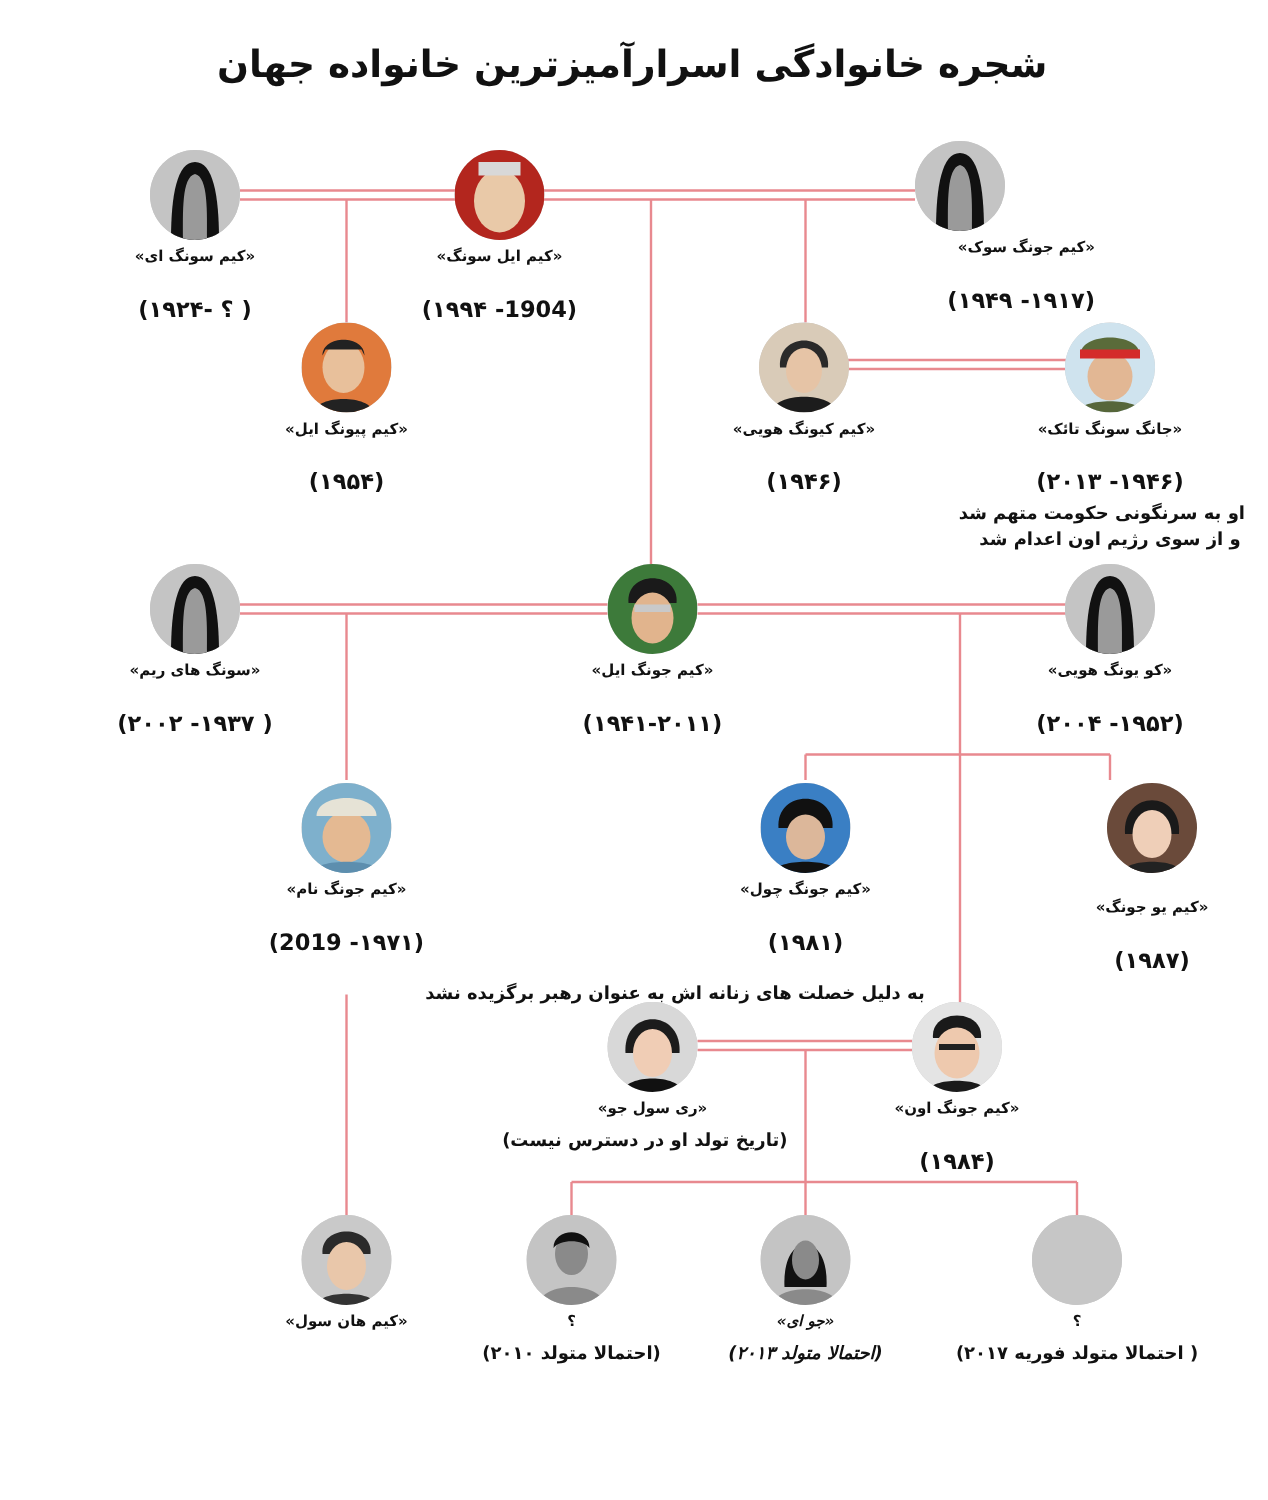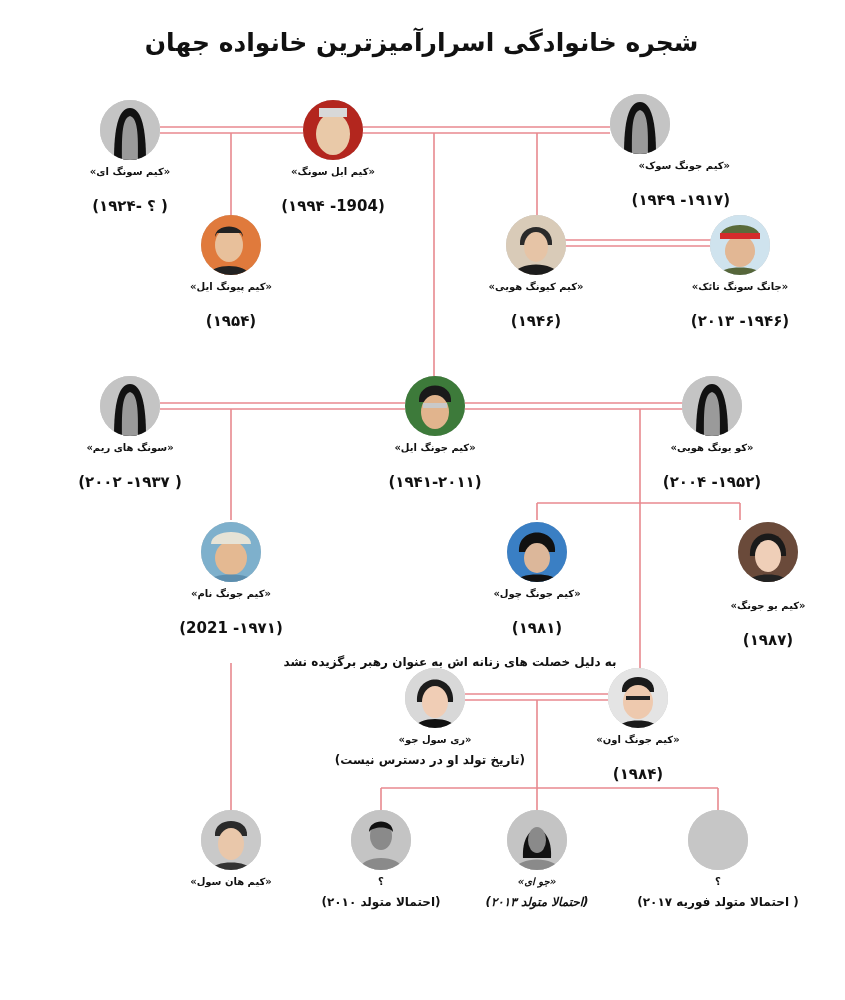--- a/index.html
+++ b/index.html
@@ -124,20 +124,24 @@
     <svg viewBox="0 0 60 60">
         <rect width="60" height="60" fill="#cfe3ee"></rect>
         <ellipse cx="30" cy="36" rx="15" ry="16" fill="#e2b794"></ellipse>
         <path d="M10 22 C10 6 50 6 50 22Z" fill="#5a6b3a"></path>
         <rect x="10" y="18" width="40" height="6" fill="#d42b2b"></rect>
         <path d="M8 60 C10 50 50 50 52 60Z" fill="#56663a"></path>
       </svg>
   </div>
   <div class="name">«جانگ سونگ تائک»</div>
   <div class="years">(۱۹۴۶- ۲۰۱۳)</div>
+  <div class="note">
+    <div>او به سرنگونی حکومت متهم شد</div>
+    <div>و از سوی رژیم اون اعدام شد</div>
+  </div>
 </div>
 
 <div class="node" style="left:40px; top:376px;">
   <div class="avatar">
     <svg viewBox="0 0 60 60">
         <rect width="60" height="60" fill="#c4c4c4"></rect>
         <path d="M14 60 C14 30 18 8 30 8 C42 8 46 30 46 60Z" fill="#111"></path>
         <path d="M22 60 C22 42 21 18 30 16 C39 18 38 42 38 60Z" fill="#9a9a9a"></path>
       </svg>
   </div>
@@ -151,21 +155,21 @@
         <rect width="60" height="60" fill="#3d7a3a"></rect>
         <path d="M14 26 C12 4 48 4 46 26Z" fill="#1a1a1a"></path>
         <ellipse cx="30" cy="36" rx="14" ry="17" fill="#e1b48d"></ellipse>
         <rect x="18" y="27" width="24" height="5" fill="#c9c9c9"></rect>
       </svg>
   </div>
   <div class="name">«کیم جونگ ایل»</div>
   <div class="years">(۱۹۴۱-۲۰۱۱)</div>
 </div>
 
-<div class="node" style="left:622px; top:376px;">
+<div class="node" style="left:650px; top:376px;">
   <div class="avatar">
     <svg viewBox="0 0 60 60">
         <rect width="60" height="60" fill="#c4c4c4"></rect>
         <path d="M14 60 C14 30 18 8 30 8 C42 8 46 30 46 60Z" fill="#111"></path>
         <path d="M22 60 C22 42 21 18 30 16 C39 18 38 42 38 60Z" fill="#9a9a9a"></path>
       </svg>
   </div>
   <div class="name">«کو یونگ هویی»</div>
   <div class="years">(۱۹۵۲- ۲۰۰۴)</div>
 </div>
@@ -173,21 +177,21 @@
 <div class="node" style="left:141px; top:522px;">
   <div class="avatar">
     <svg viewBox="0 0 60 60">
         <rect width="60" height="60" fill="#7eb0cc"></rect>
         <ellipse cx="30" cy="36" rx="16" ry="17" fill="#e4b992"></ellipse>
         <path d="M10 22 C10 6 50 6 50 22Z" fill="#e6e3d6"></path>
         <path d="M6 60 C10 50 50 50 54 60Z" fill="#5d8eae"></path>
       </svg>
   </div>
   <div class="name">«کیم جونگ نام»</div>
-  <div class="years">(۱۹۷۱- 2021)</div>
+  <div class="years">(۱۹۷۱- 2019)</div>
 </div>
 
 <div class="node" style="left:447px; top:522px;">
   <div class="avatar">
     <svg viewBox="0 0 60 60">
         <rect width="60" height="60" fill="#3a7fc4"></rect>
         <path d="M12 30 C10 4 50 4 48 30Z" fill="#111"></path>
         <ellipse cx="30" cy="36" rx="13" ry="15" fill="#dcb79a"></ellipse>
         <path d="M8 60 C10 50 50 50 52 60Z" fill="#111"></path>
       </svg>

